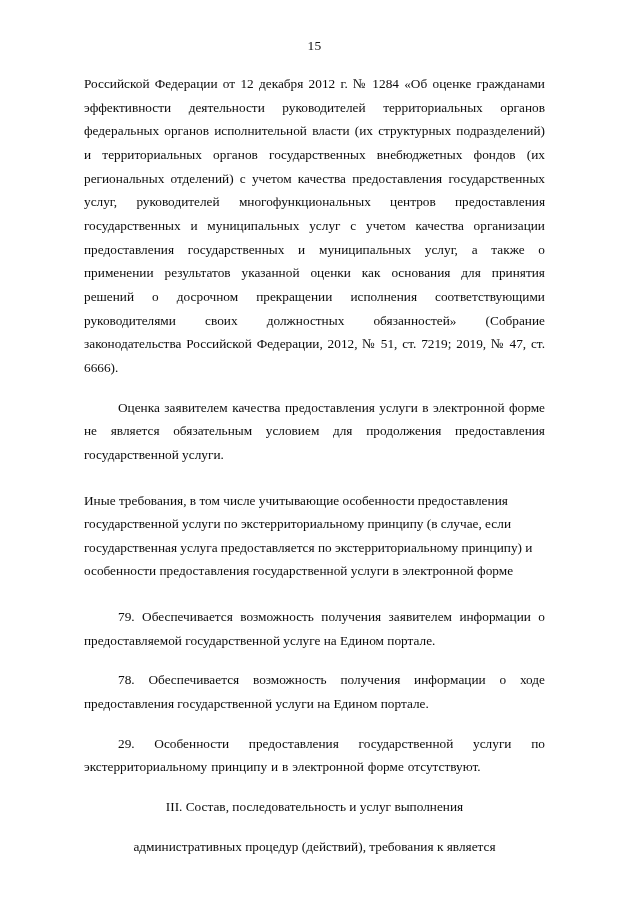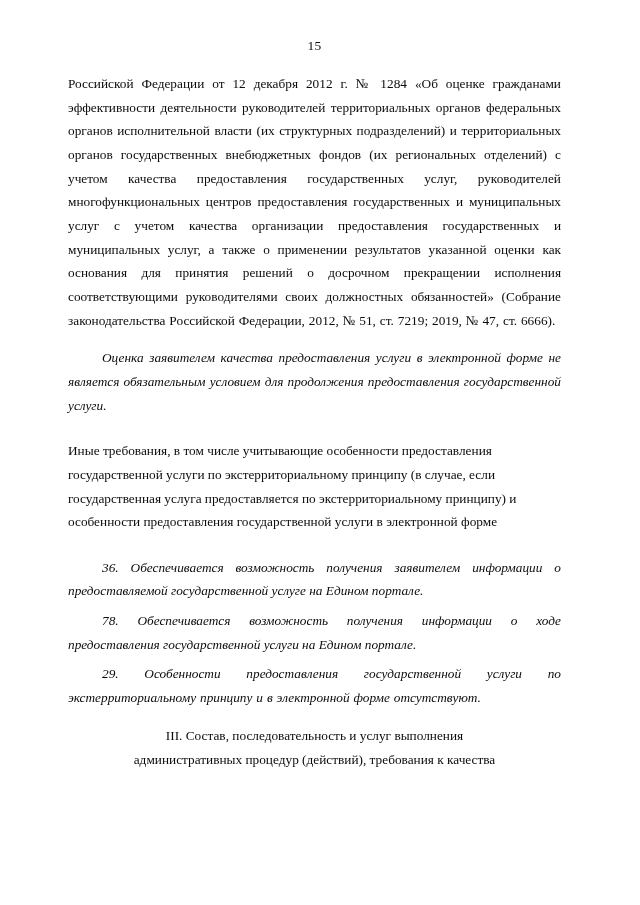--- a/index.html
+++ b/index.html
@@ -27,33 +27,32 @@
     font-size: 13.5px;
     letter-spacing: 0.2px;
     margin: 0 0 18px 0;
     color: #111;
   }
   .body-text {
     font-size: 13.3px;
     line-height: 1.78;
   }
   p {
-    margin: 0;
+    margin: 16px;
   }
   .just {
     text-align: justify;
     text-align-last: left;
     text-justify: inter-word;
   }
   .just-last-just {
     text-align: justify;
   }
   .indent {
     text-indent: 34px;
-    font-style: italic;
   }
   .gap-sm { margin-top: 6px; }
   .gap-md { margin-top: 14px; }
   .gap-lg { margin-top: 22px; }
   .block-center {
     text-align: left;
     line-height: 1.78;
   }
   .heading-block {
     text-align: center;
@@ -72,24 +71,24 @@
   <div class="page-number">15</div>
 
   <div class="body-text">
 
     <p class="just-last-just spread">Российской Федерации от 12 декабря 2012 г. № 1284 «Об оценке гражданами эффективности деятельности руководителей территориальных органов федеральных органов исполнительной власти (их структурных подразделений) и территориальных органов государственных внебюджетных фондов (их региональных отделений) с учетом качества предоставления государственных услуг, руководителей многофункциональных центров предоставления государственных и муниципальных услуг с учетом качества организации предоставления государственных и муниципальных услуг, а также о применении результатов указанной оценки как основания для принятия решений о досрочном прекращении исполнения соответствующими руководителями своих должностных обязанностей» (Собрание законодательства Российской Федерации, 2012, № 51, ст. 7219; 2019, № 47, ст. 6666).</p>
 
     <p class="just indent gap-md">Оценка заявителем качества предоставления услуги в электронной форме не является обязательным условием для продолжения предоставления государственной услуги.</p>
 
     <p class="block-center gap-lg">Иные требования, в том числе учитывающие особенности предоставления государственной услуги по экстерриториальному принципу (в случае, если государственная услуга предоставляется по экстерриториальному принципу) и особенности предоставления государственной услуги в электронной форме</p>
 
-    <p class="just indent gap-lg">36. Обеспечивается возможность получения заявителем информации о предоставляемой государственной услуге на Едином портале.</p>
+    <p class="just indent gap-lg">79. Обеспечивается возможность получения заявителем информации о предоставляемой государственной услуге на Едином портале.</p>
 
     <p class="just indent gap-sm">78. Обеспечивается возможность получения информации о ходе предоставления государственной услуги на Едином портале.</p>
 
     <p class="just-last-just indent gap-sm spread">29. Особенности предоставления государственной услуги по экстерриториальному принципу и в электронной форме отсутствуют.</p>
 
     <p class="heading-block gap-md">III. Состав, последовательность и услуг выполнения</p>
 
-    <p class="heading-block">административных процедур (действий), требования к качества</p>
+    <p class="heading-block">административных процедур (действий), требования к является</p>
 
   </div>
 </div>
 
 </body></html>

